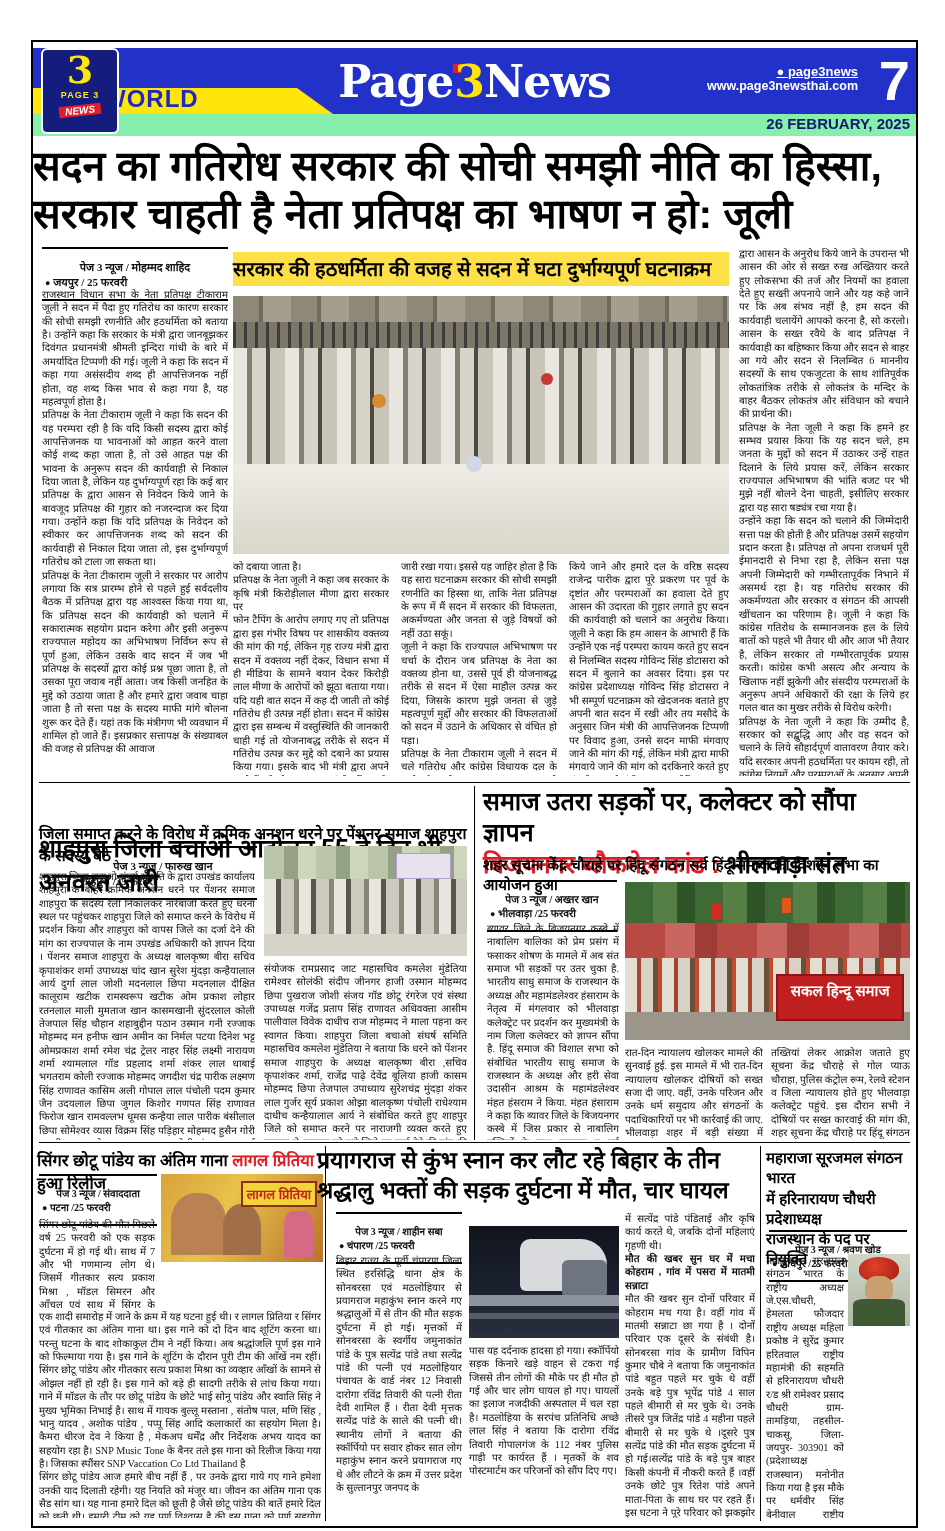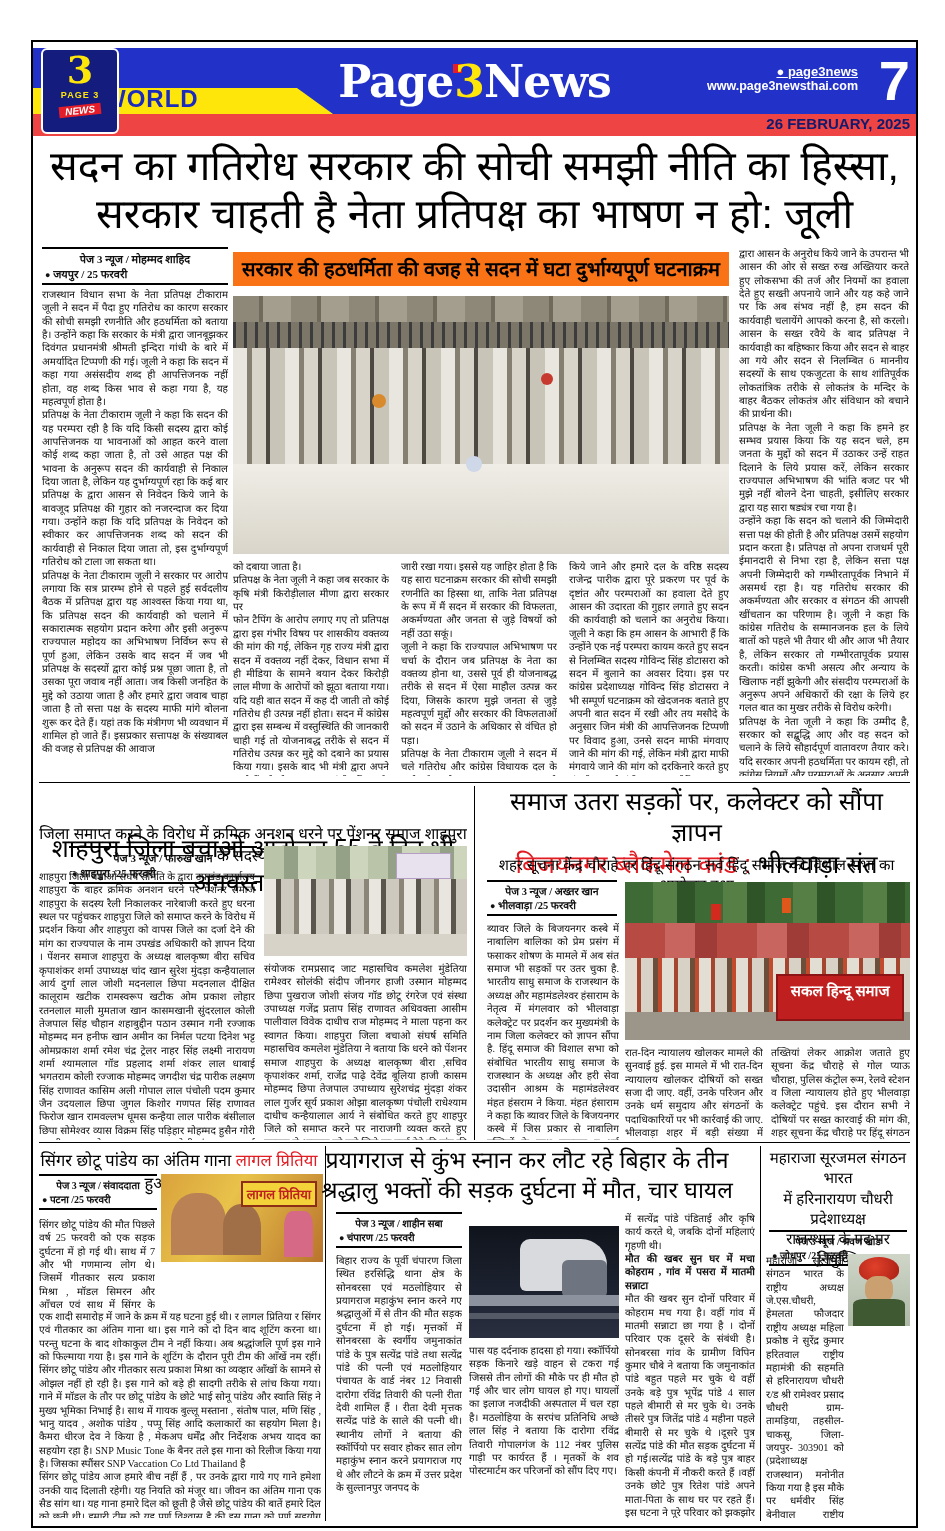--- a/index.html
+++ b/index.html
@@ -2,21 +2,21 @@
 <html><head>
 <meta charset="utf-8">
 <style>
   html,body{margin:0;padding:0;background:#ffffff;}
   #page{position:relative;width:945px;height:1531px;background:#fff;overflow:hidden;
         font-family:"Liberation Serif",serif;color:#111;}
   .frame{position:absolute;left:31px;top:40px;width:883px;height:1484px;border:2px solid #000;background:#fff;}
 
   
   .banner{position:absolute;left:0;top:6px;width:100%;height:66px;background:#2231c8;}
-  .datestrip{position:absolute;left:0;top:72px;width:100%;height:22px;background:#ef4444;}
+  .datestrip{position:absolute;left:0;top:72px;width:100%;height:22px;background:#86efac;}
   .datestrip .d{position:absolute;right:6px;top:1px;font-family:"Liberation Sans",sans-serif;
         font-weight:bold;font-size:15px;color:#101a6e;}
   .world-wedge{position:absolute;left:0;top:46px;width:300px;height:26px;background:#ffe60a;
         clip-path:polygon(0 0,88% 0,100% 100%,0 100%);}
   .world-wedge span{position:absolute;left:70px;top:-3px;font-family:"Liberation Sans",sans-serif;
         font-weight:900;font-size:24px;color:#1b2bbd;letter-spacing:1px;}
   .logo{position:absolute;left:8px;top:6px;width:74px;height:82px;background:#141c7e;
         border:2px solid #fff;border-radius:6px;z-index:5;text-align:center;}
   .logo .n3{font-family:"DejaVu Serif",serif;font-weight:bold;font-size:38px;color:#ffe60a;line-height:40px;}
   .logo .p3{font-family:"Liberation Sans",sans-serif;font-weight:bold;font-size:9px;color:#ffe60a;letter-spacing:1px;}
@@ -27,25 +27,25 @@
   .masthead .y{color:#ffe60a;}
   .masthead .rsq{display:inline-block;width:9px;height:9px;background:#e31e2a;vertical-align:24px;margin-right:-8px;}
   .socialblock{position:absolute;right:58px;top:16px;text-align:right;color:#fff;
         font-family:"Liberation Sans",sans-serif;font-weight:bold;}
   .socialblock .s1{font-size:13px;text-decoration:underline;}
   .socialblock .s2{font-size:12.5px;}
   .pagenum{position:absolute;right:6px;top:0px;color:#fff;font-family:"Liberation Sans",sans-serif;
         font-weight:bold;font-size:56px;line-height:66px;}
 
   
-  .headline{font-family:"Liberation Sans",sans-serif;font-weight:400;color:#000;text-align:center;}
+  .headline{font-family:"Liberation Sans",sans-serif;font-weight:700;color:#000;}
   .red{color:#e11b22;}
-  .subyellow{background:#f97316;font-family:"Liberation Sans",sans-serif;font-weight:900;
-        text-align:center;color:#000;}
-  .byline{border-top:2px solid #000;border-bottom:2px solid #000;padding:2px 3px;
+  .subyellow{background:#fde047;font-family:"Liberation Sans",sans-serif;font-weight:900;
+        color:#000;}
+  .byline{border-top:2px solid #000;border-bottom:2px solid #000;padding:10px 3px;
         font-size:11px;font-weight:bold;font-family:"Liberation Serif",serif;}
   .byline .b1{display:block;text-align:center;}
   .byline .b2{display:block;text-align:left;}
   .byline .dot{font-size:9px;}
   .body{font-size:10.2px;line-height:1.31;text-align:justify;white-space:pre-line;overflow:hidden;}
   .abs{position:absolute;}
   .hr{position:absolute;height:0;border-top:1.5px solid #000;}
   .vr{position:absolute;width:0;border-left:1px solid #000;}
   .photo{position:absolute;overflow:hidden;background:#cfcabe;}
 

